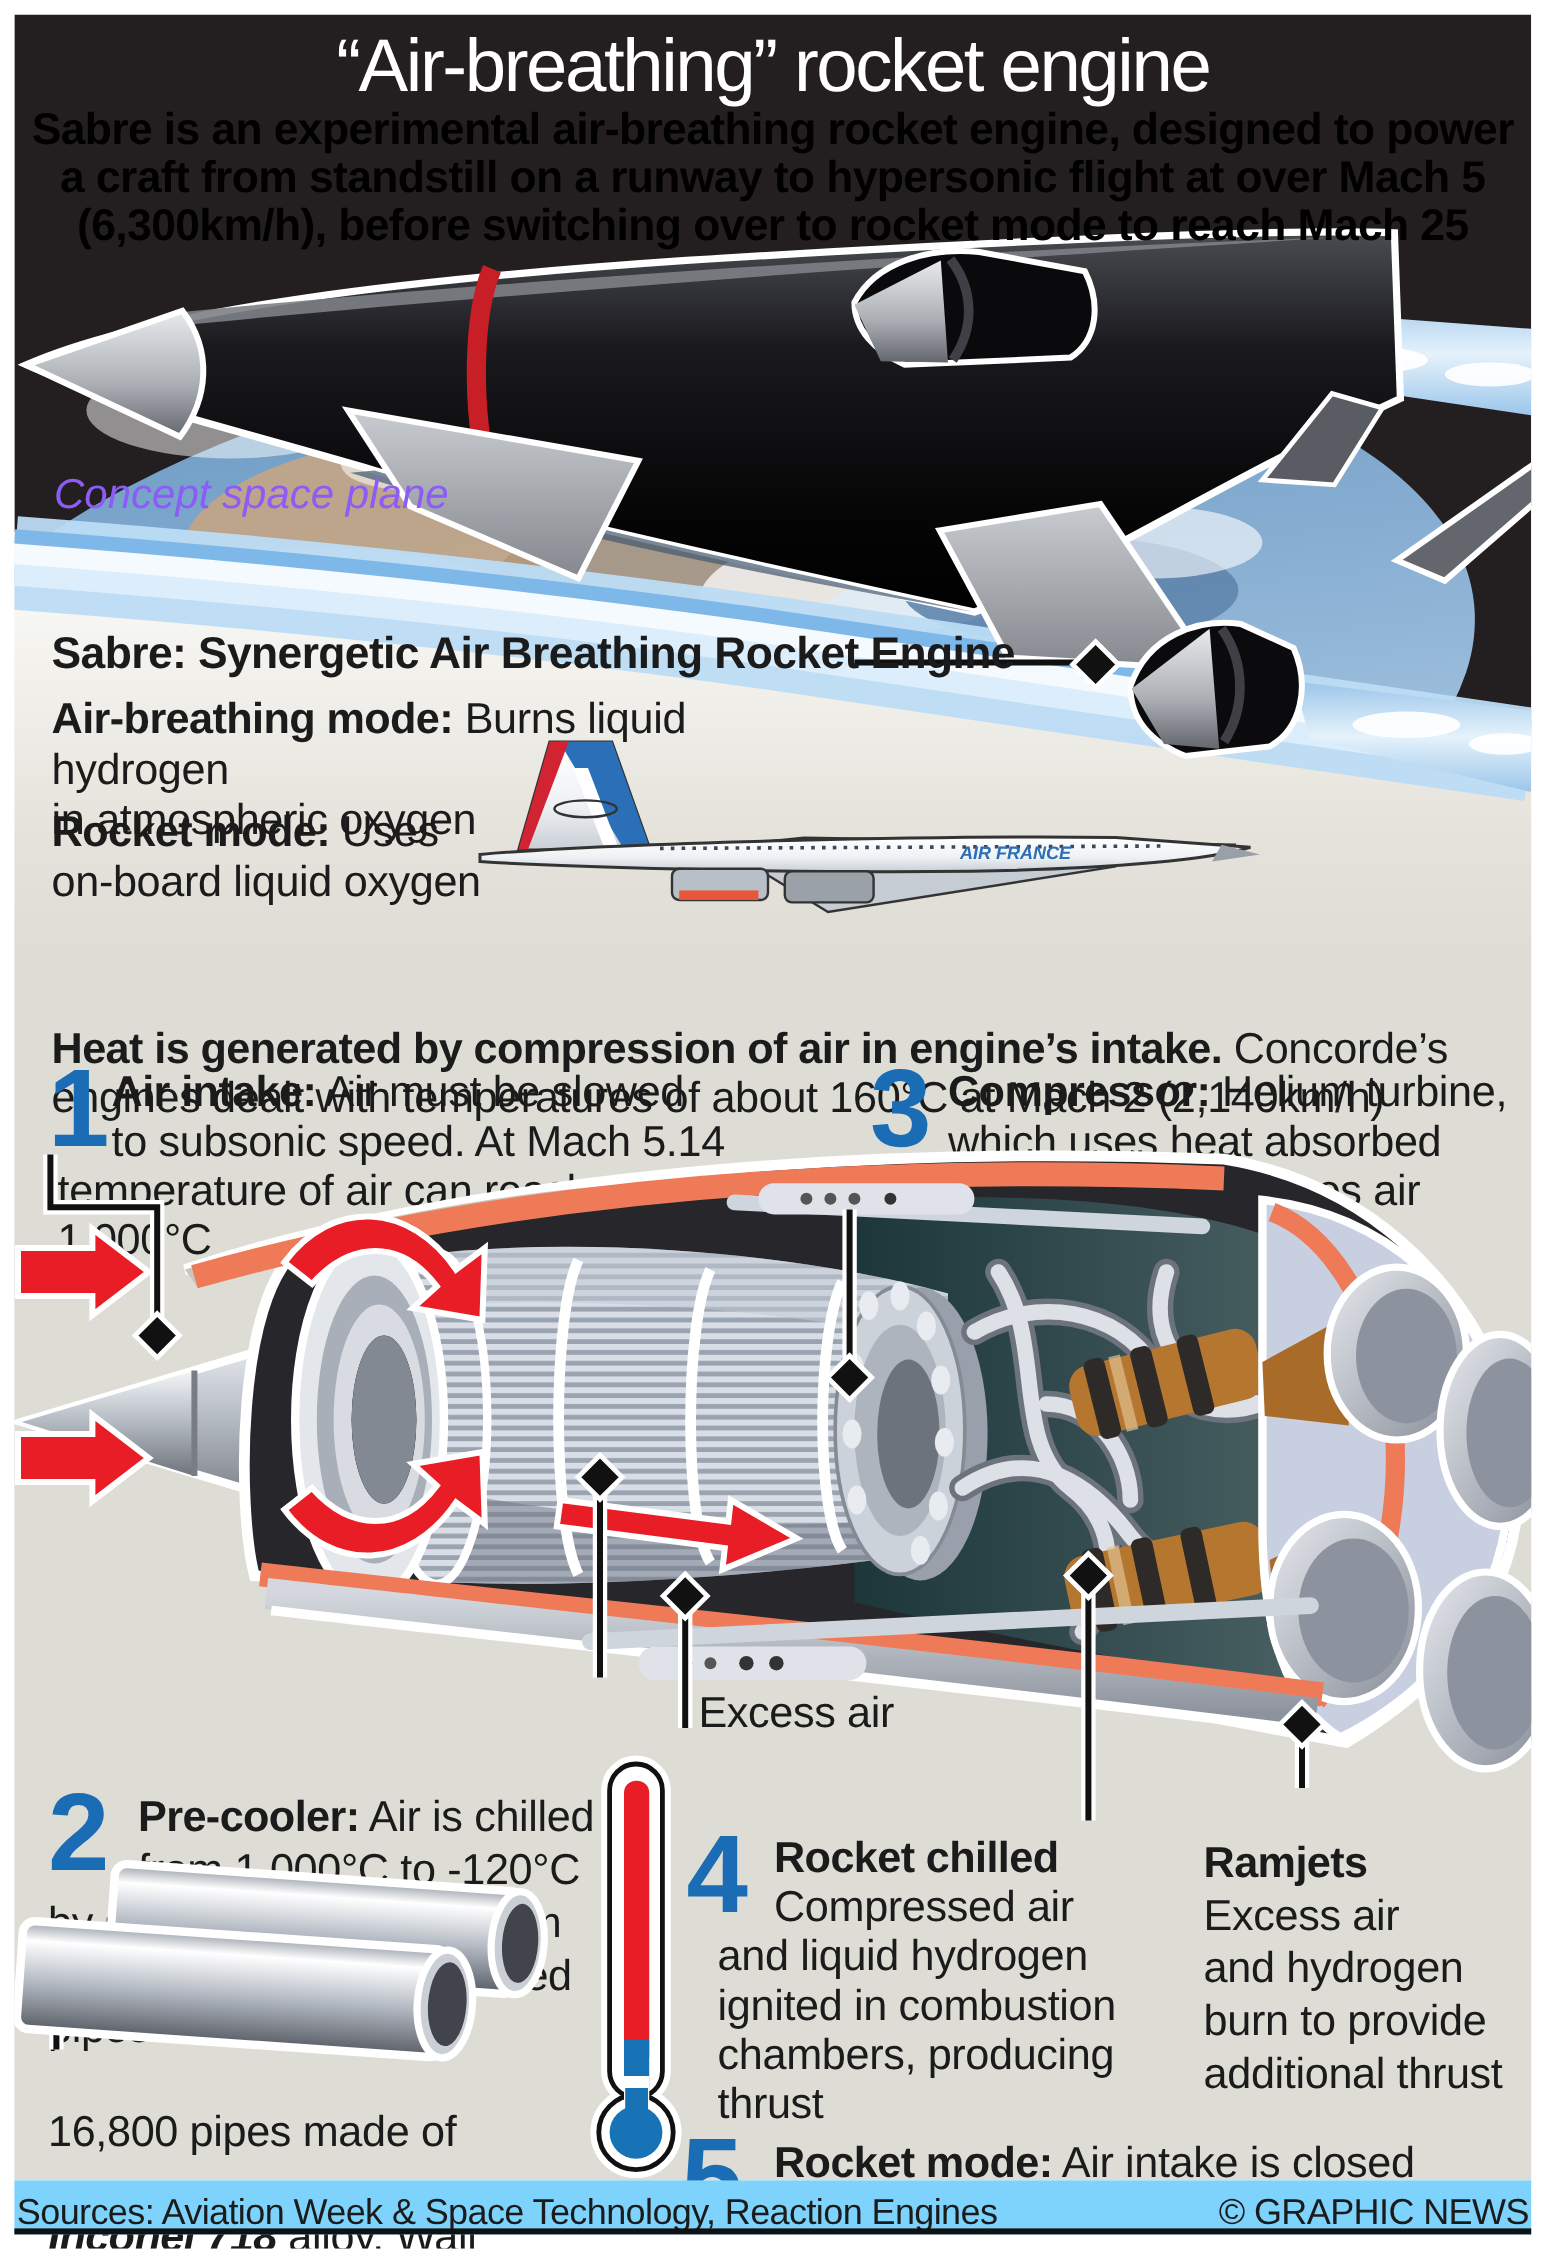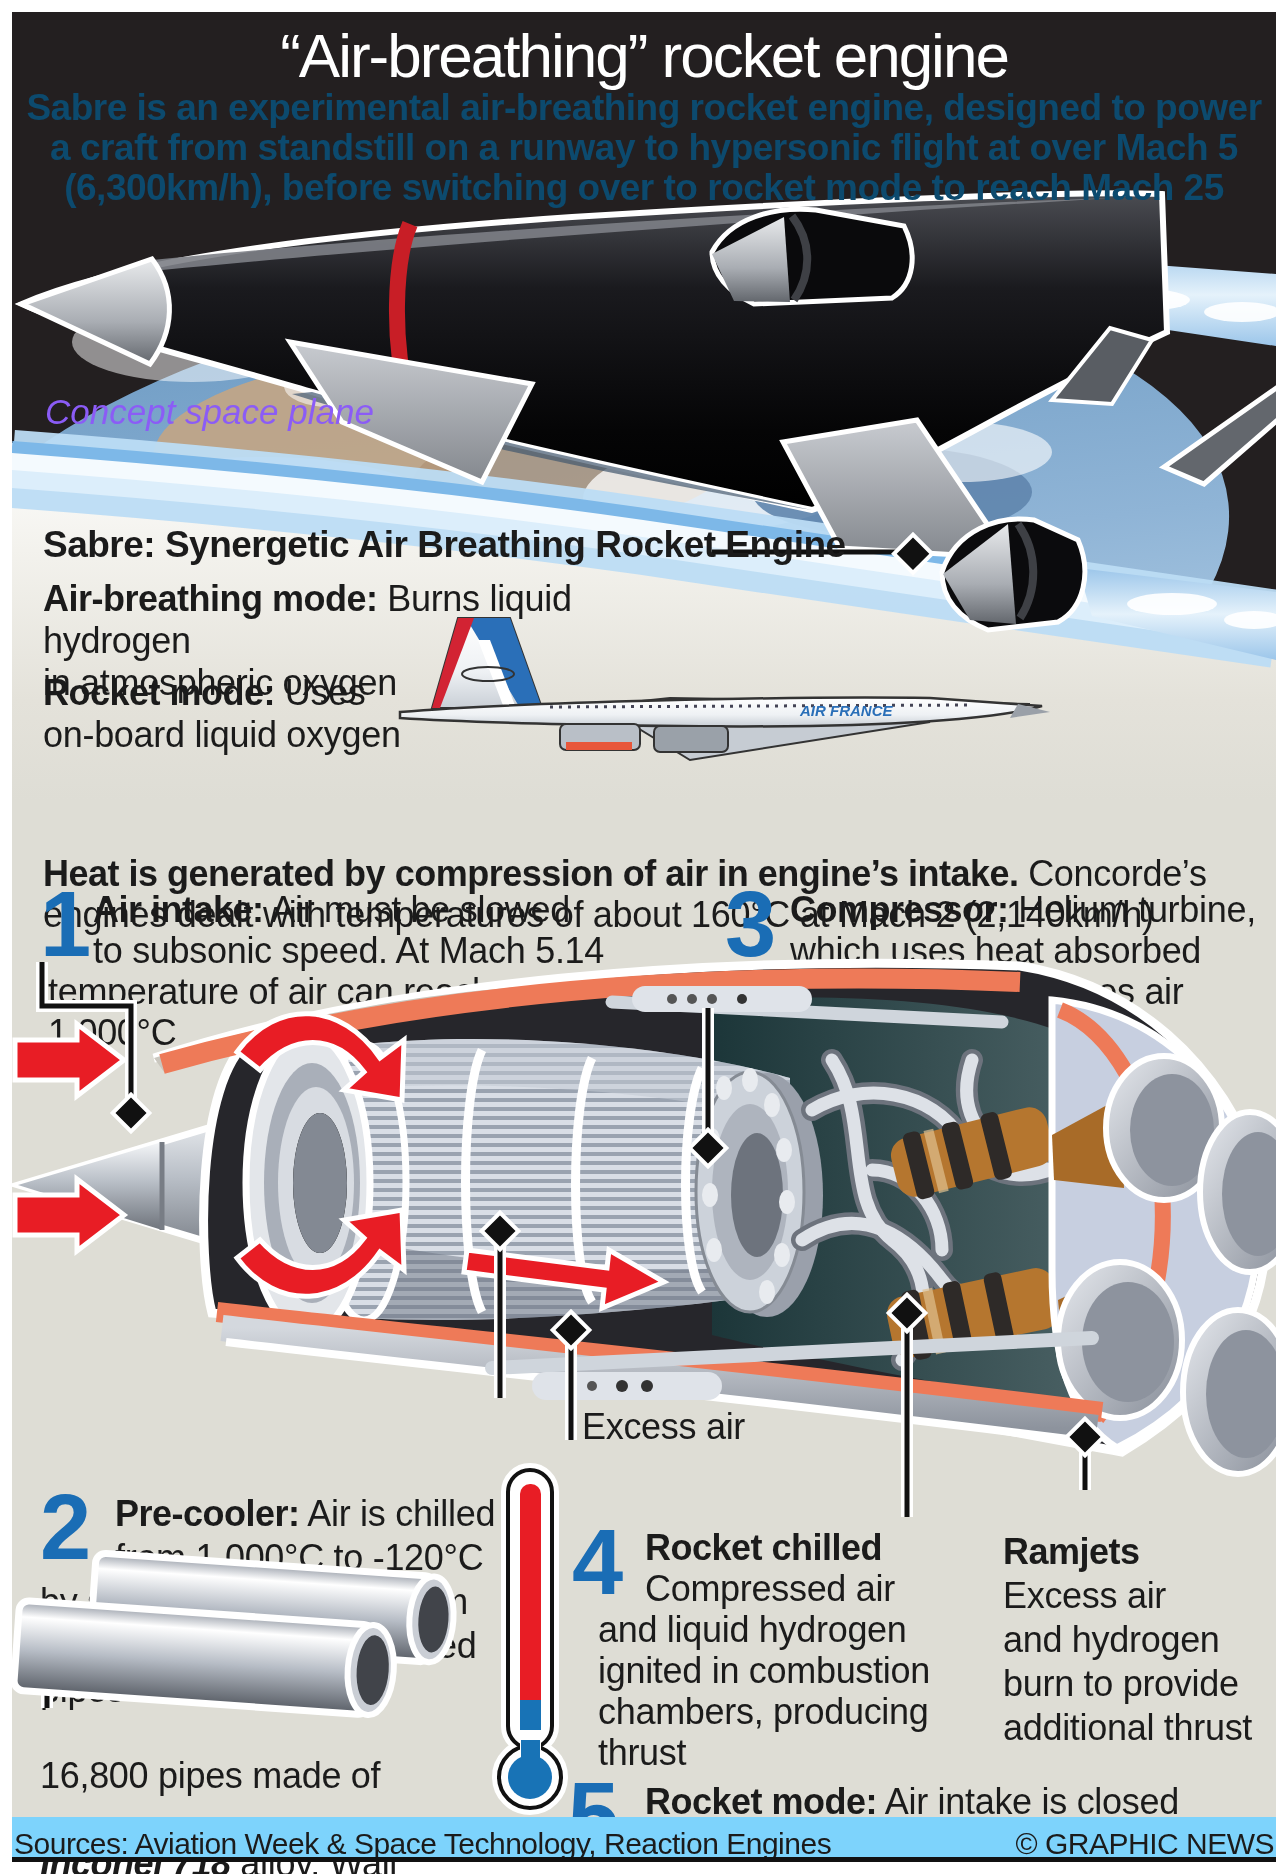--- a/index.html
+++ b/index.html
@@ -4,21 +4,21 @@
 <style>
   html,body{margin:0;padding:0;}
   .page{position:relative;width:1288px;height:1874px;background:#ffffff;overflow:hidden;
         font-family:"Liberation Sans",sans-serif;color:#1b1b1b;}
   .graybg{position:absolute;left:12px;top:430px;width:1264px;height:1387px;
      background:linear-gradient(#ffffff 0px,#f3f2ed 120px,#e4e2da 270px,#deddd5 370px,#deddd5 100%);}
   .artsvg{position:absolute;left:12px;top:12px;}
   .enginesvg{position:absolute;left:12px;top:940px;}
   .title{position:absolute;left:12px;top:20px;width:1264px;text-align:center;color:#fff;
      font-weight:400;font-size:62px;letter-spacing:-2px;}
-  .intro{position:absolute;left:12px;top:88px;width:1264px;text-align:center;color:#0c4a6e;
+  .intro{position:absolute;left:12px;top:88px;width:1264px;text-align:center;color:#000000;
      font-weight:700;font-size:37px;line-height:40px;letter-spacing:-0.5px;white-space:pre-line;}
   .caption{position:absolute;left:45px;top:392px;color:#8b5cf6;font-style:italic;font-size:35px;}
   .sabre-title{position:absolute;left:43px;top:524px;font-weight:700;font-size:37px;letter-spacing:-0.5px;}
   .blk{position:absolute;font-size:36px;line-height:42px;letter-spacing:-0.3px;white-space:pre-line;}
   .blk b{letter-spacing:-0.5px;}
   .digit{float:left;color:#1a6db5;font-weight:700;font-size:92px;line-height:70px;}
   .footer{position:absolute;left:12px;top:1817px;width:1264px;height:45px;background:#7dd3fc;}
   .sources{position:absolute;left:2px;top:10px;font-size:30px;letter-spacing:-0.5px;}
   .credit{position:absolute;right:2px;top:10px;font-size:30px;letter-spacing:-0.5px;}
   .rule{position:absolute;left:12px;top:1857px;width:1264px;height:5px;background:#111;}

